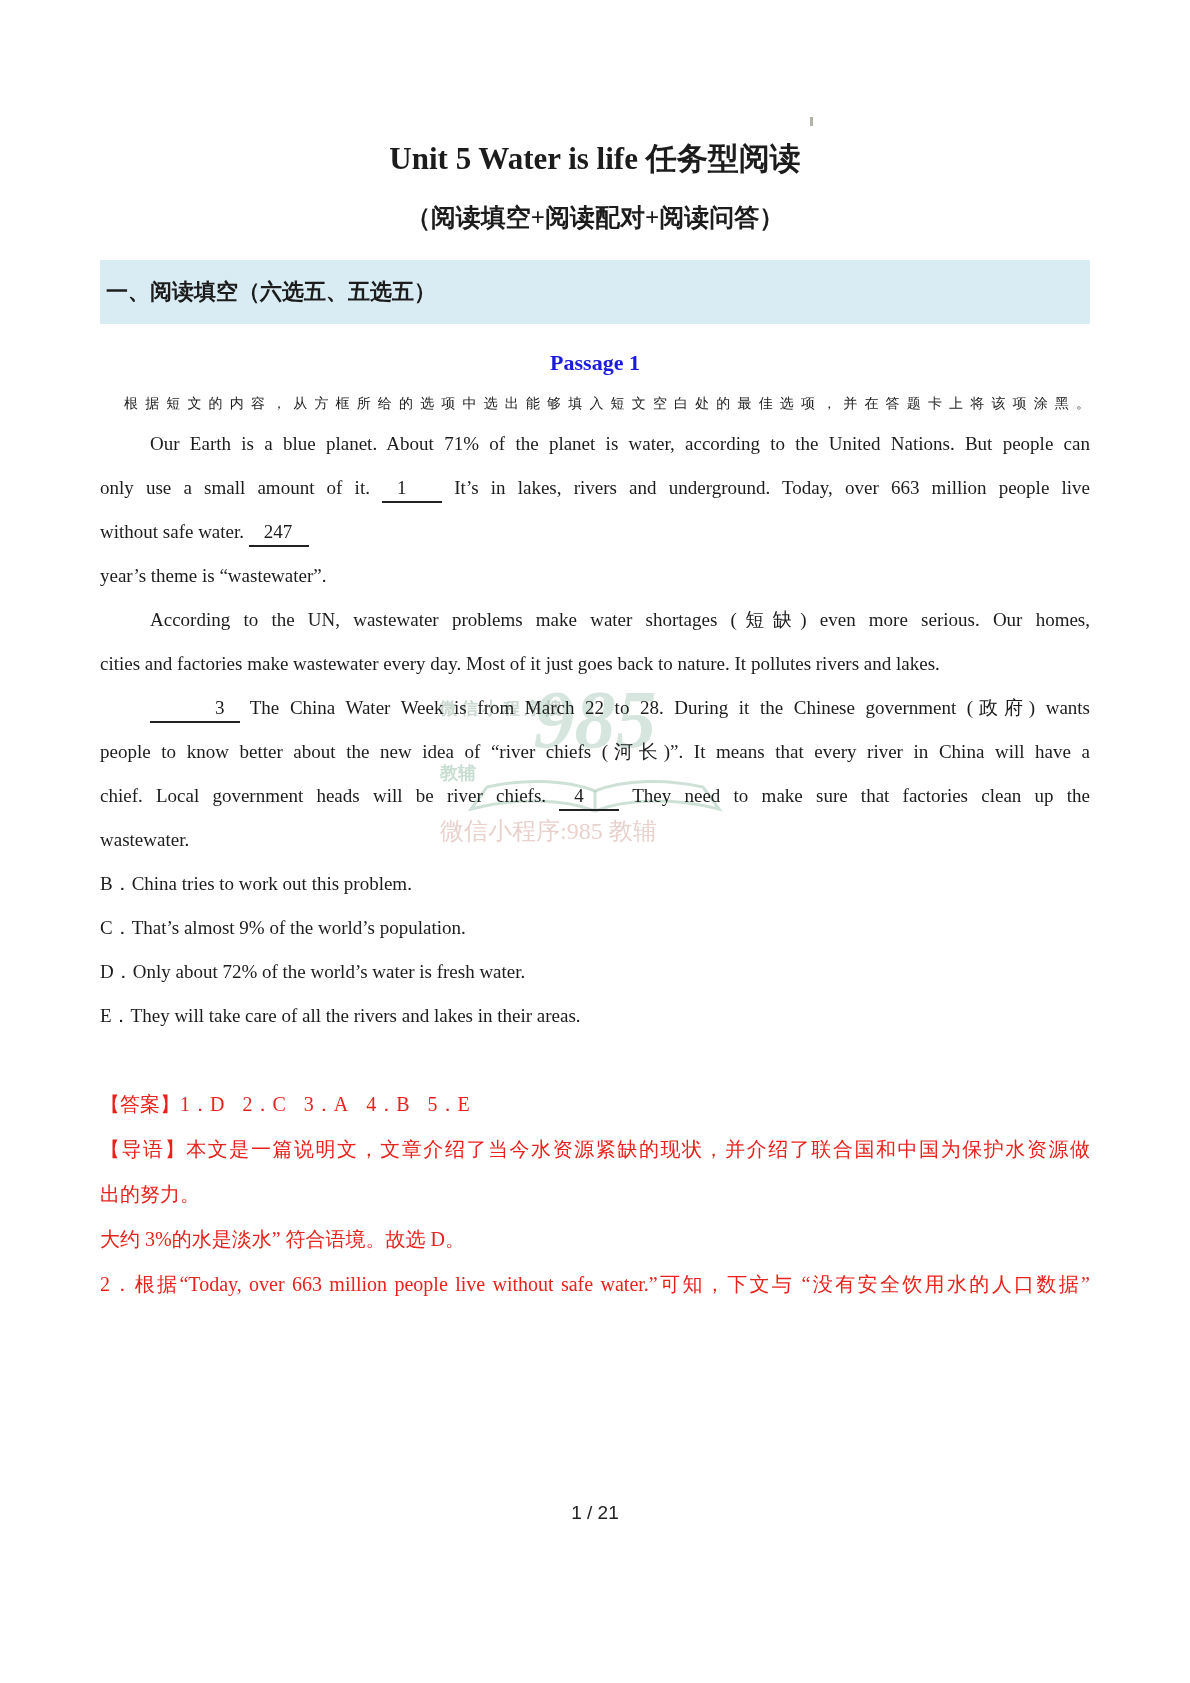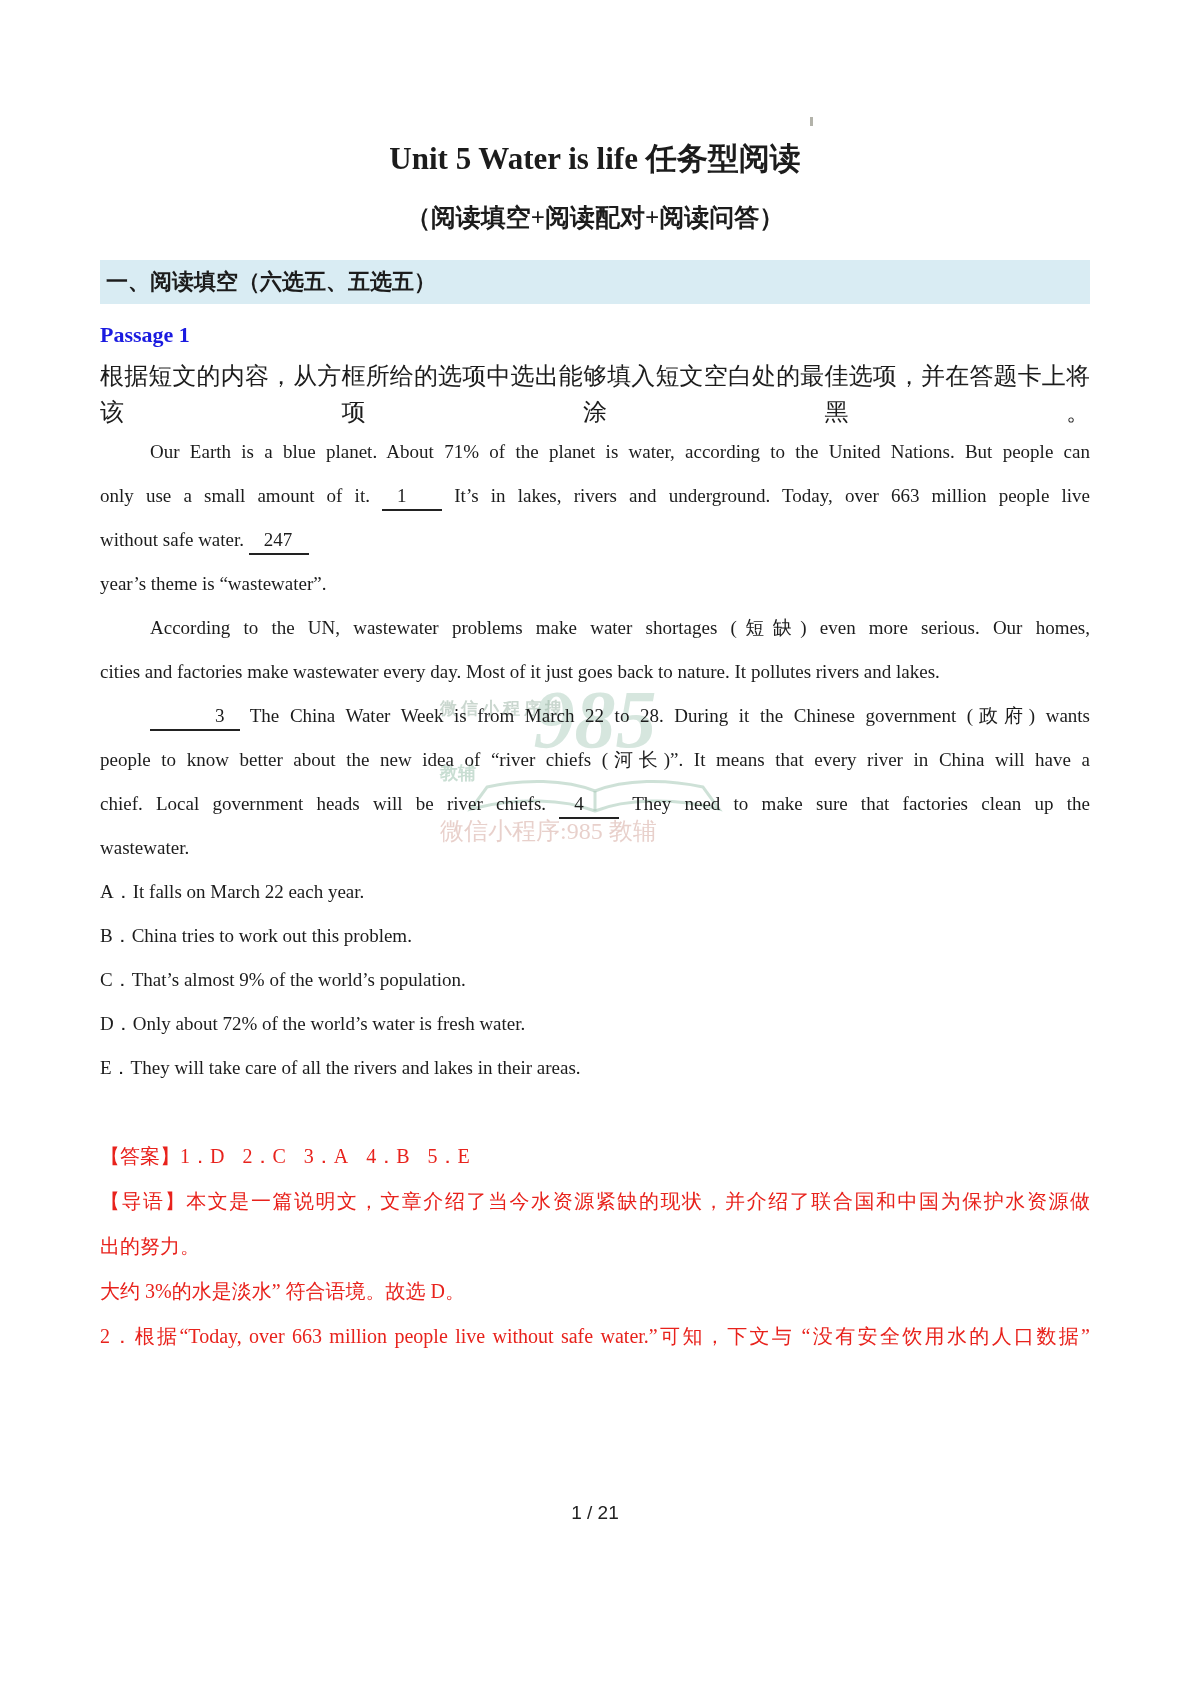--- a/index.html
+++ b/index.html
@@ -16,26 +16,26 @@
     background:#ffffff;
     font-family:"Liberation Serif","DejaVu Serif",serif;
     color:var(--ink);
     overflow:hidden;
   }
   .content{position:relative;width:990px;margin:0 auto;z-index:2;}
   .stray{position:absolute;left:810px;top:117px;width:3px;height:9px;background:#b3b3aa;z-index:3;}
   .title{margin:138px 0 0 0;text-align:center;font-size:31px;font-weight:bold;line-height:42px;}
   .subtitle{margin:20px 0 0 0;text-align:center;font-size:25px;font-weight:bold;line-height:36px;}
   .band{
-    margin-top:24px;height:44px;background:var(--band);
+    margin-top:24px;height:64px;background:var(--band);
     display:flex;align-items:center;padding-left:6px;box-sizing:border-box;
     font-weight:bold;font-size:22px;
   }
-  .passage-label{margin-top:16px;color:var(--blue);font-weight:bold;font-size:22px;line-height:30px;}
-  .instruction{margin-top:8px;font-size:24px;line-height:36px;}
+  .passage-label{margin-top:24px;text-align:center;color:var(--blue);font-weight:bold;font-size:22px;line-height:30px;}
+  .instruction{margin-top:8px;font-size:14px;line-height:36px;margin-left:24px;}
   .bline{font-size:19px;height:44px;line-height:44px;overflow:hidden;}
   .zhline{font-size:20px;}
   .red-line{height:45px;line-height:45px;}
   .just{text-align:justify;text-align-last:justify;}
   .left{text-align:left;text-align-last:left;}
   .indent{text-indent:50px;}
   .blank{
     display:inline-block;min-width:30px;padding:0 15px;
     border-bottom:2px solid #222;
     line-height:22px;height:24px;text-align:center;
@@ -94,21 +94,20 @@
         <div class="bline left">year’s theme is “wastewater”.</div>
         <div class="bline just indent">According to the UN, wastewater problems make water shortages (短缺) even more serious. Our homes,</div>
         <div class="bline left">cities and factories make wastewater every day. Most of it just goes back to nature. It pollutes rivers and lakes.</div>
         <div class="bline just indent"><span class="blank">3</span> The China Water Week is from March 22 to 28. During it the Chinese government (政府) wants</div>
         <div class="bline just">people to know better about the new idea of “river chiefs (河长)”. It means that every river in China will have a</div>
         <div class="bline just">chief. Local government heads will be river chiefs. <span class="blank">4</span> They need to make sure that factories clean up the</div>
         <div class="bline left">wastewater.</div>
       </div>
 
     <div id="options-list">
-        <div class="bline left">A．It falls on March 22 each year.</div>
         <div class="bline left">B．China tries to work out this problem.</div>
         <div class="bline left">C．That’s almost 9% of the world’s population.</div>
         <div class="bline left">D．Only about 72% of the world’s water is fresh water.</div>
         <div class="bline left">E．They will take care of all the rivers and lakes in their areas.</div>
       </div>
 
     <div class="bline red-line left red answers">
       <span>【答案】</span><span id="answer-items"><span class="ans-item">1．D</span><span class="ans-item">2．C</span><span class="ans-item">3．A</span><span class="ans-item">4．B</span><span class="ans-item">5．E</span></span>
     </div>
 

